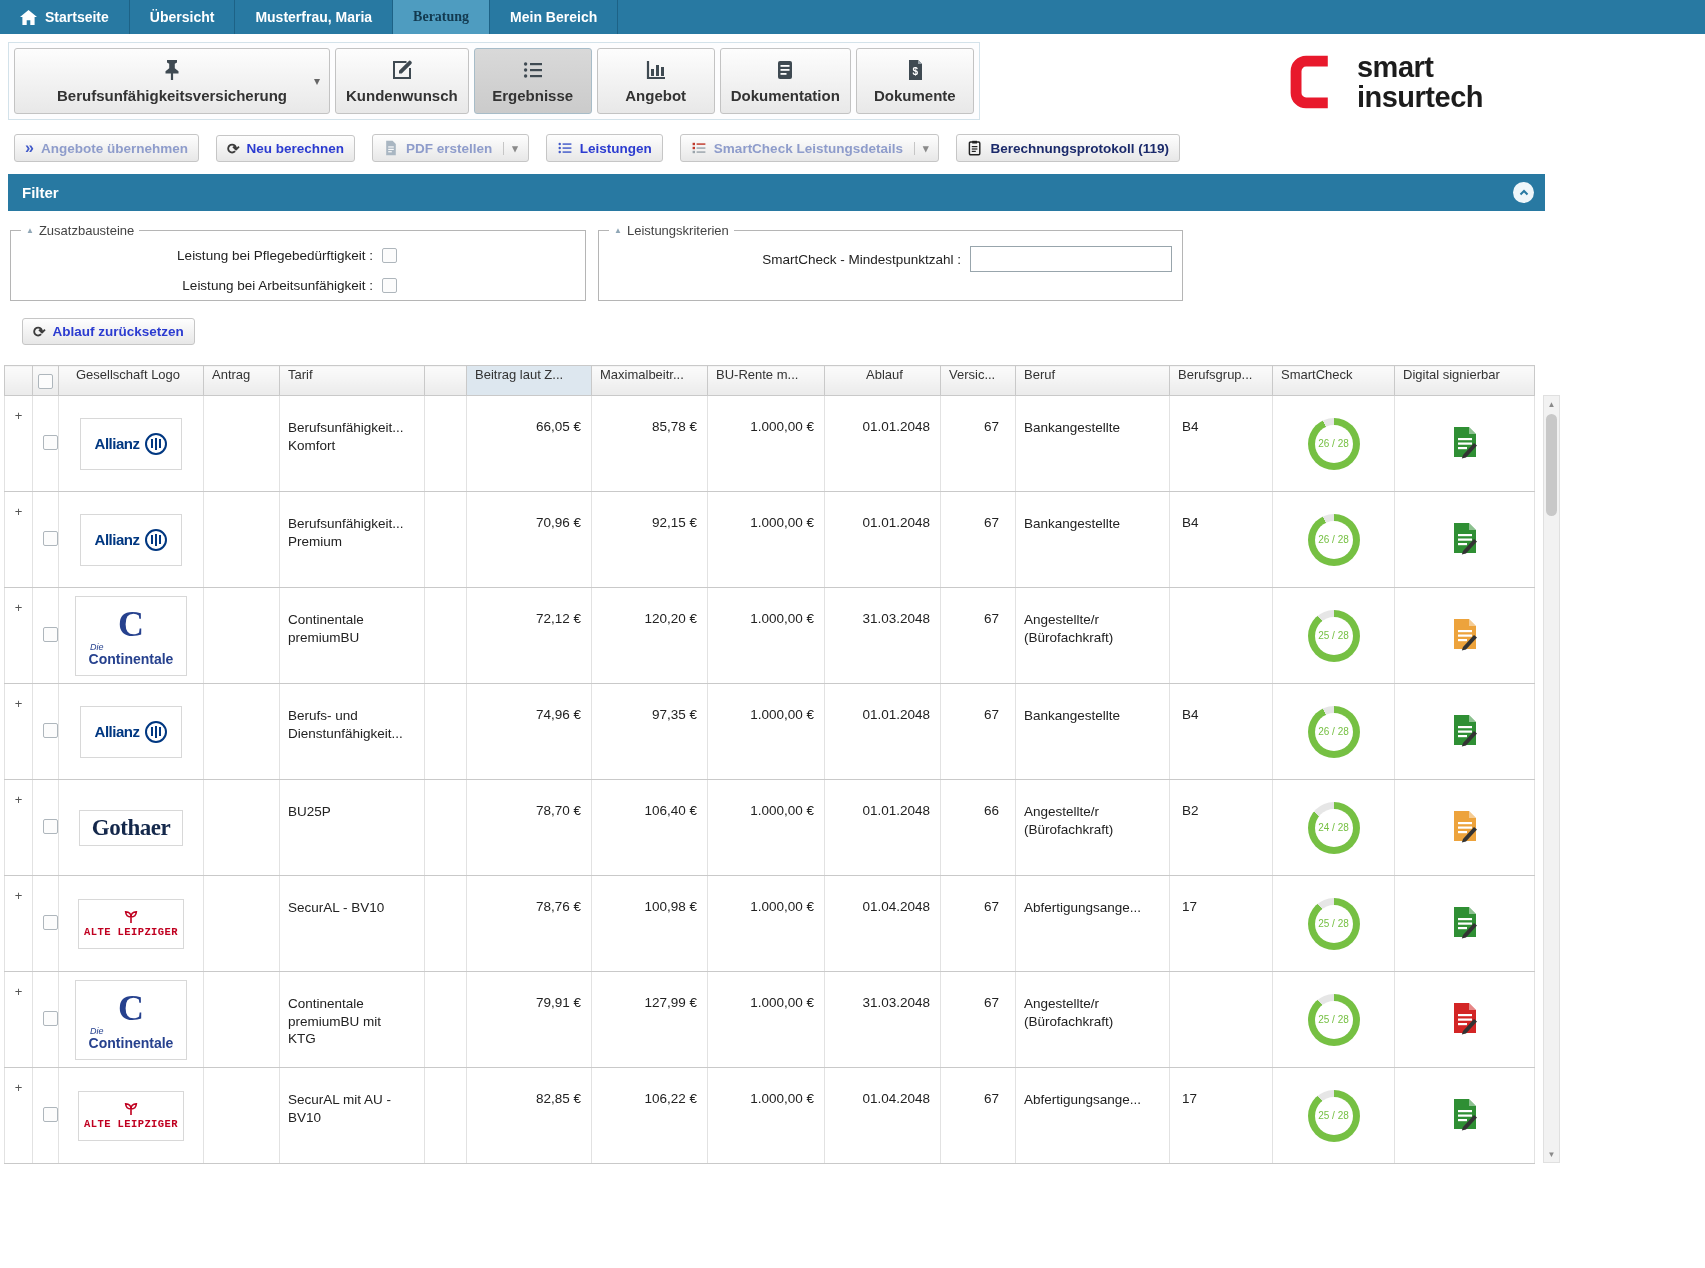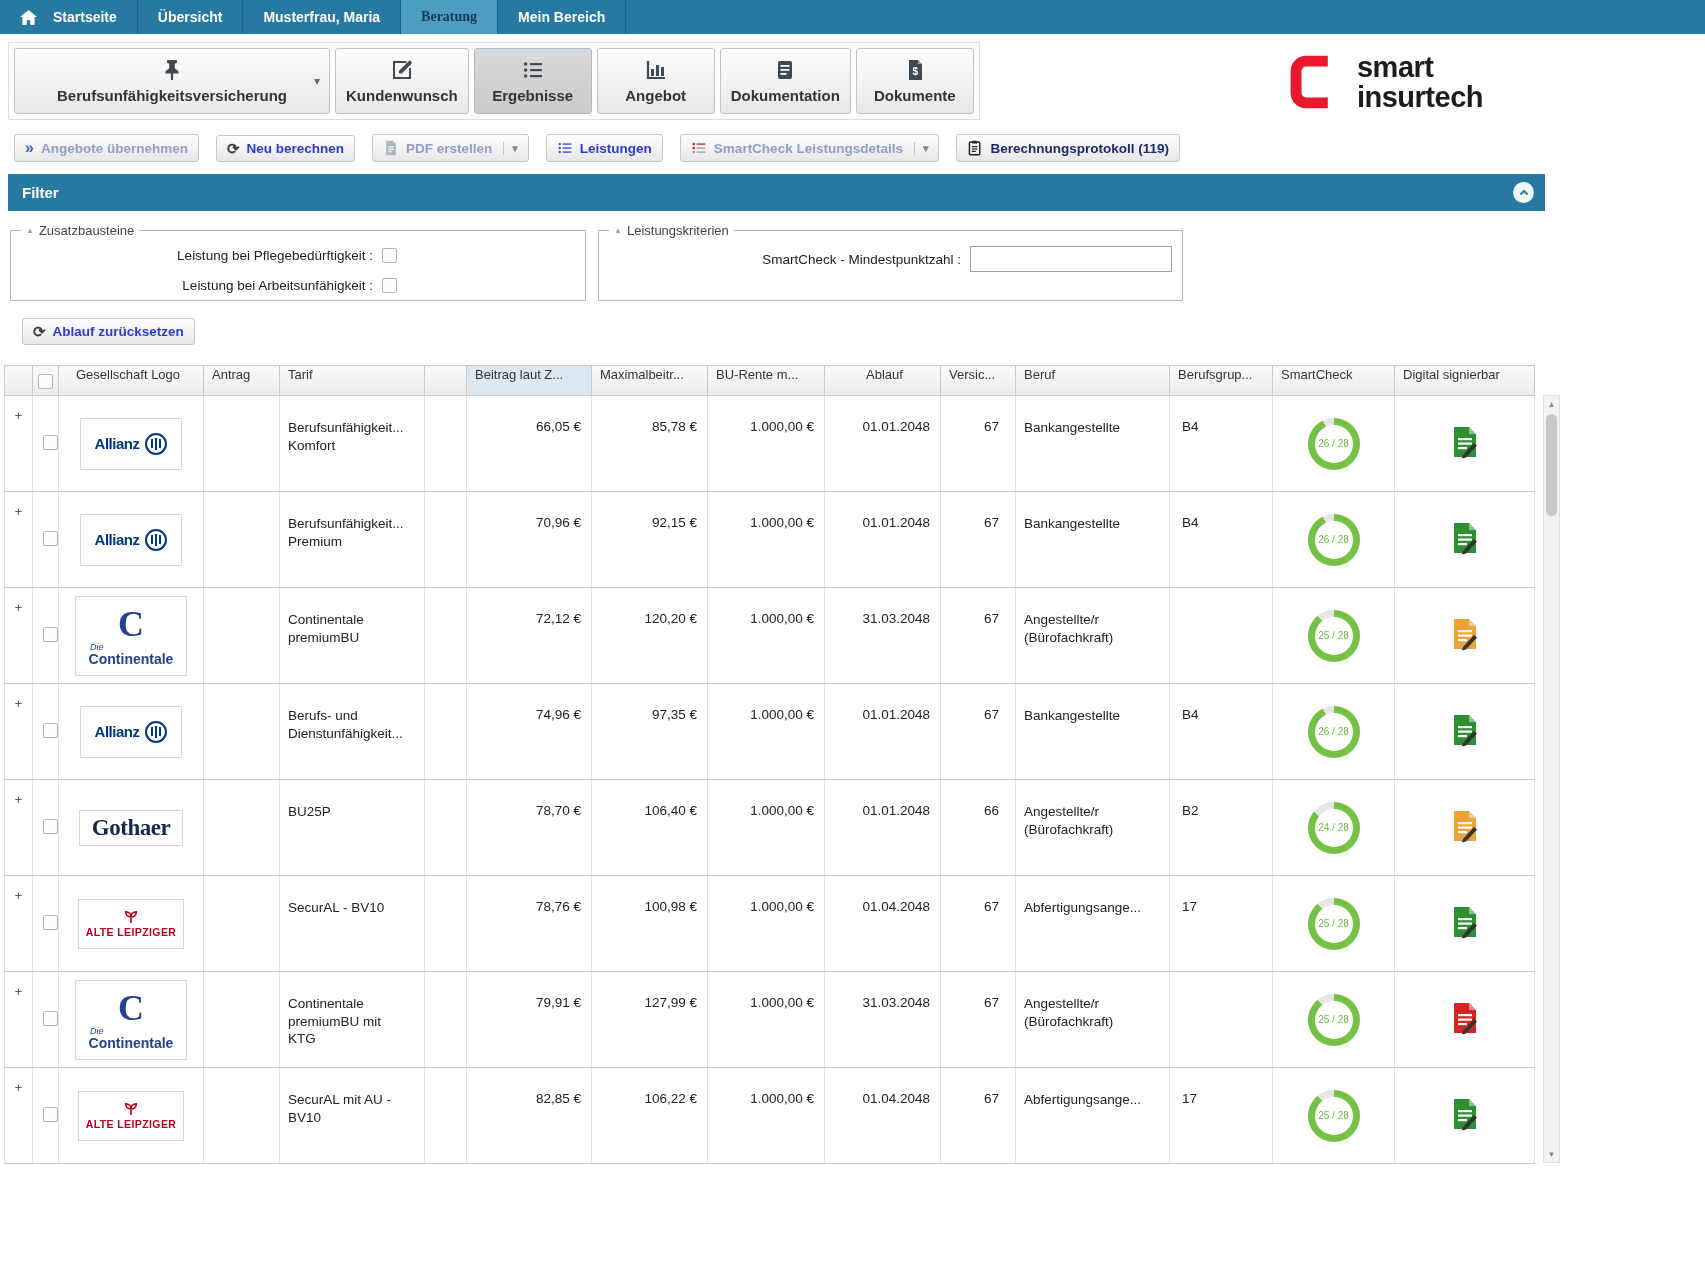--- a/index.html
+++ b/index.html
@@ -5,21 +5,21 @@
   * { box-sizing: border-box; }
   html,body { margin:0; padding:0; }
   body {
     width:1705px; height:1268px; overflow:hidden; background:#fff;
     font-family:"Liberation Sans", sans-serif; color:#333;
   }
 
   
   .topnav { height:34px; background:#2879a2; display:flex; align-items:stretch; }
   .nav-item {
-    display:flex; align-items:center; gap:16px; padding:0 20px;
+    display:flex; align-items:center; gap:8px; padding:0 20px;
     color:#fff; font-size:14px; font-weight:bold; border-right:1px solid #1d6286; cursor:pointer; white-space:nowrap;
   }
   .nav-item.active { background:#4e9cc0; color:#12394f;font-family:Liberation Serif, serif; }
   .home-icon svg { width:17px; height:15px; display:block; }
 
   
   .toolbar-row { position:relative; height:94px; padding:8px 0 0 8px; }
   .steps-container {
     display:inline-flex; gap:5px; padding:5px; border:1px solid #d3e2ea; background:#fdfdfe; align-items:stretch;
   }
@@ -113,21 +113,21 @@
   .allianz-emblem i { width:2px; height:9px; background:#003781; display:block; }
   .allianz-emblem i:nth-child(2) { height:12px; }
   .logo-continentale { width:112px; height:80px; flex-direction:column; line-height:1; }
   .conti-c { font-family:"Liberation Serif", serif; font-weight:bold; font-size:36px; color:#26418e; }
   .conti-die { font-size:9px; color:#26418e; font-style:italic; margin-top:1px; align-self:flex-start; margin-left:14px; }
   .conti-name { font-size:14px; font-weight:bold; color:#26418e; }
   .logo-gothaer { width:104px; height:36px; }
   .gothaer-text { font-family:"Liberation Serif", serif; font-weight:bold; font-size:23px; color:#14284b; letter-spacing:-0.5px; }
   .logo-alte-leipziger { width:106px; height:50px; flex-direction:column; gap:2px; }
   .alte-icon { width:18px; height:15px; display:block; }
-  .alte-text { color:#c00020; font-size:10.5px; font-weight:bold; letter-spacing:0.4px; white-space:nowrap; }
+  .alte-text { color:#c00020; font-size:10.5px; font-weight:bold; letter-spacing:0.4px; white-space:nowrap;font-family:Liberation Mono, monospace; }
 
   
   .donut { width:52px; height:52px; border-radius:50%; margin:0 auto; position:relative; background:#e6e6e6; }
   .donut-hole { position:absolute; inset:7px; border-radius:50%; background:#fff; display:flex; align-items:center; justify-content:center; }
   .donut-score { font-size:10px; color:#76c043; white-space:nowrap; }
 
   
   .sign-icon { display:inline-block; cursor:pointer; }
   .sign-icon svg { width:34px; height:34px; display:block; margin:0 auto; }
   .sign-green { color:#2f8f34; }

